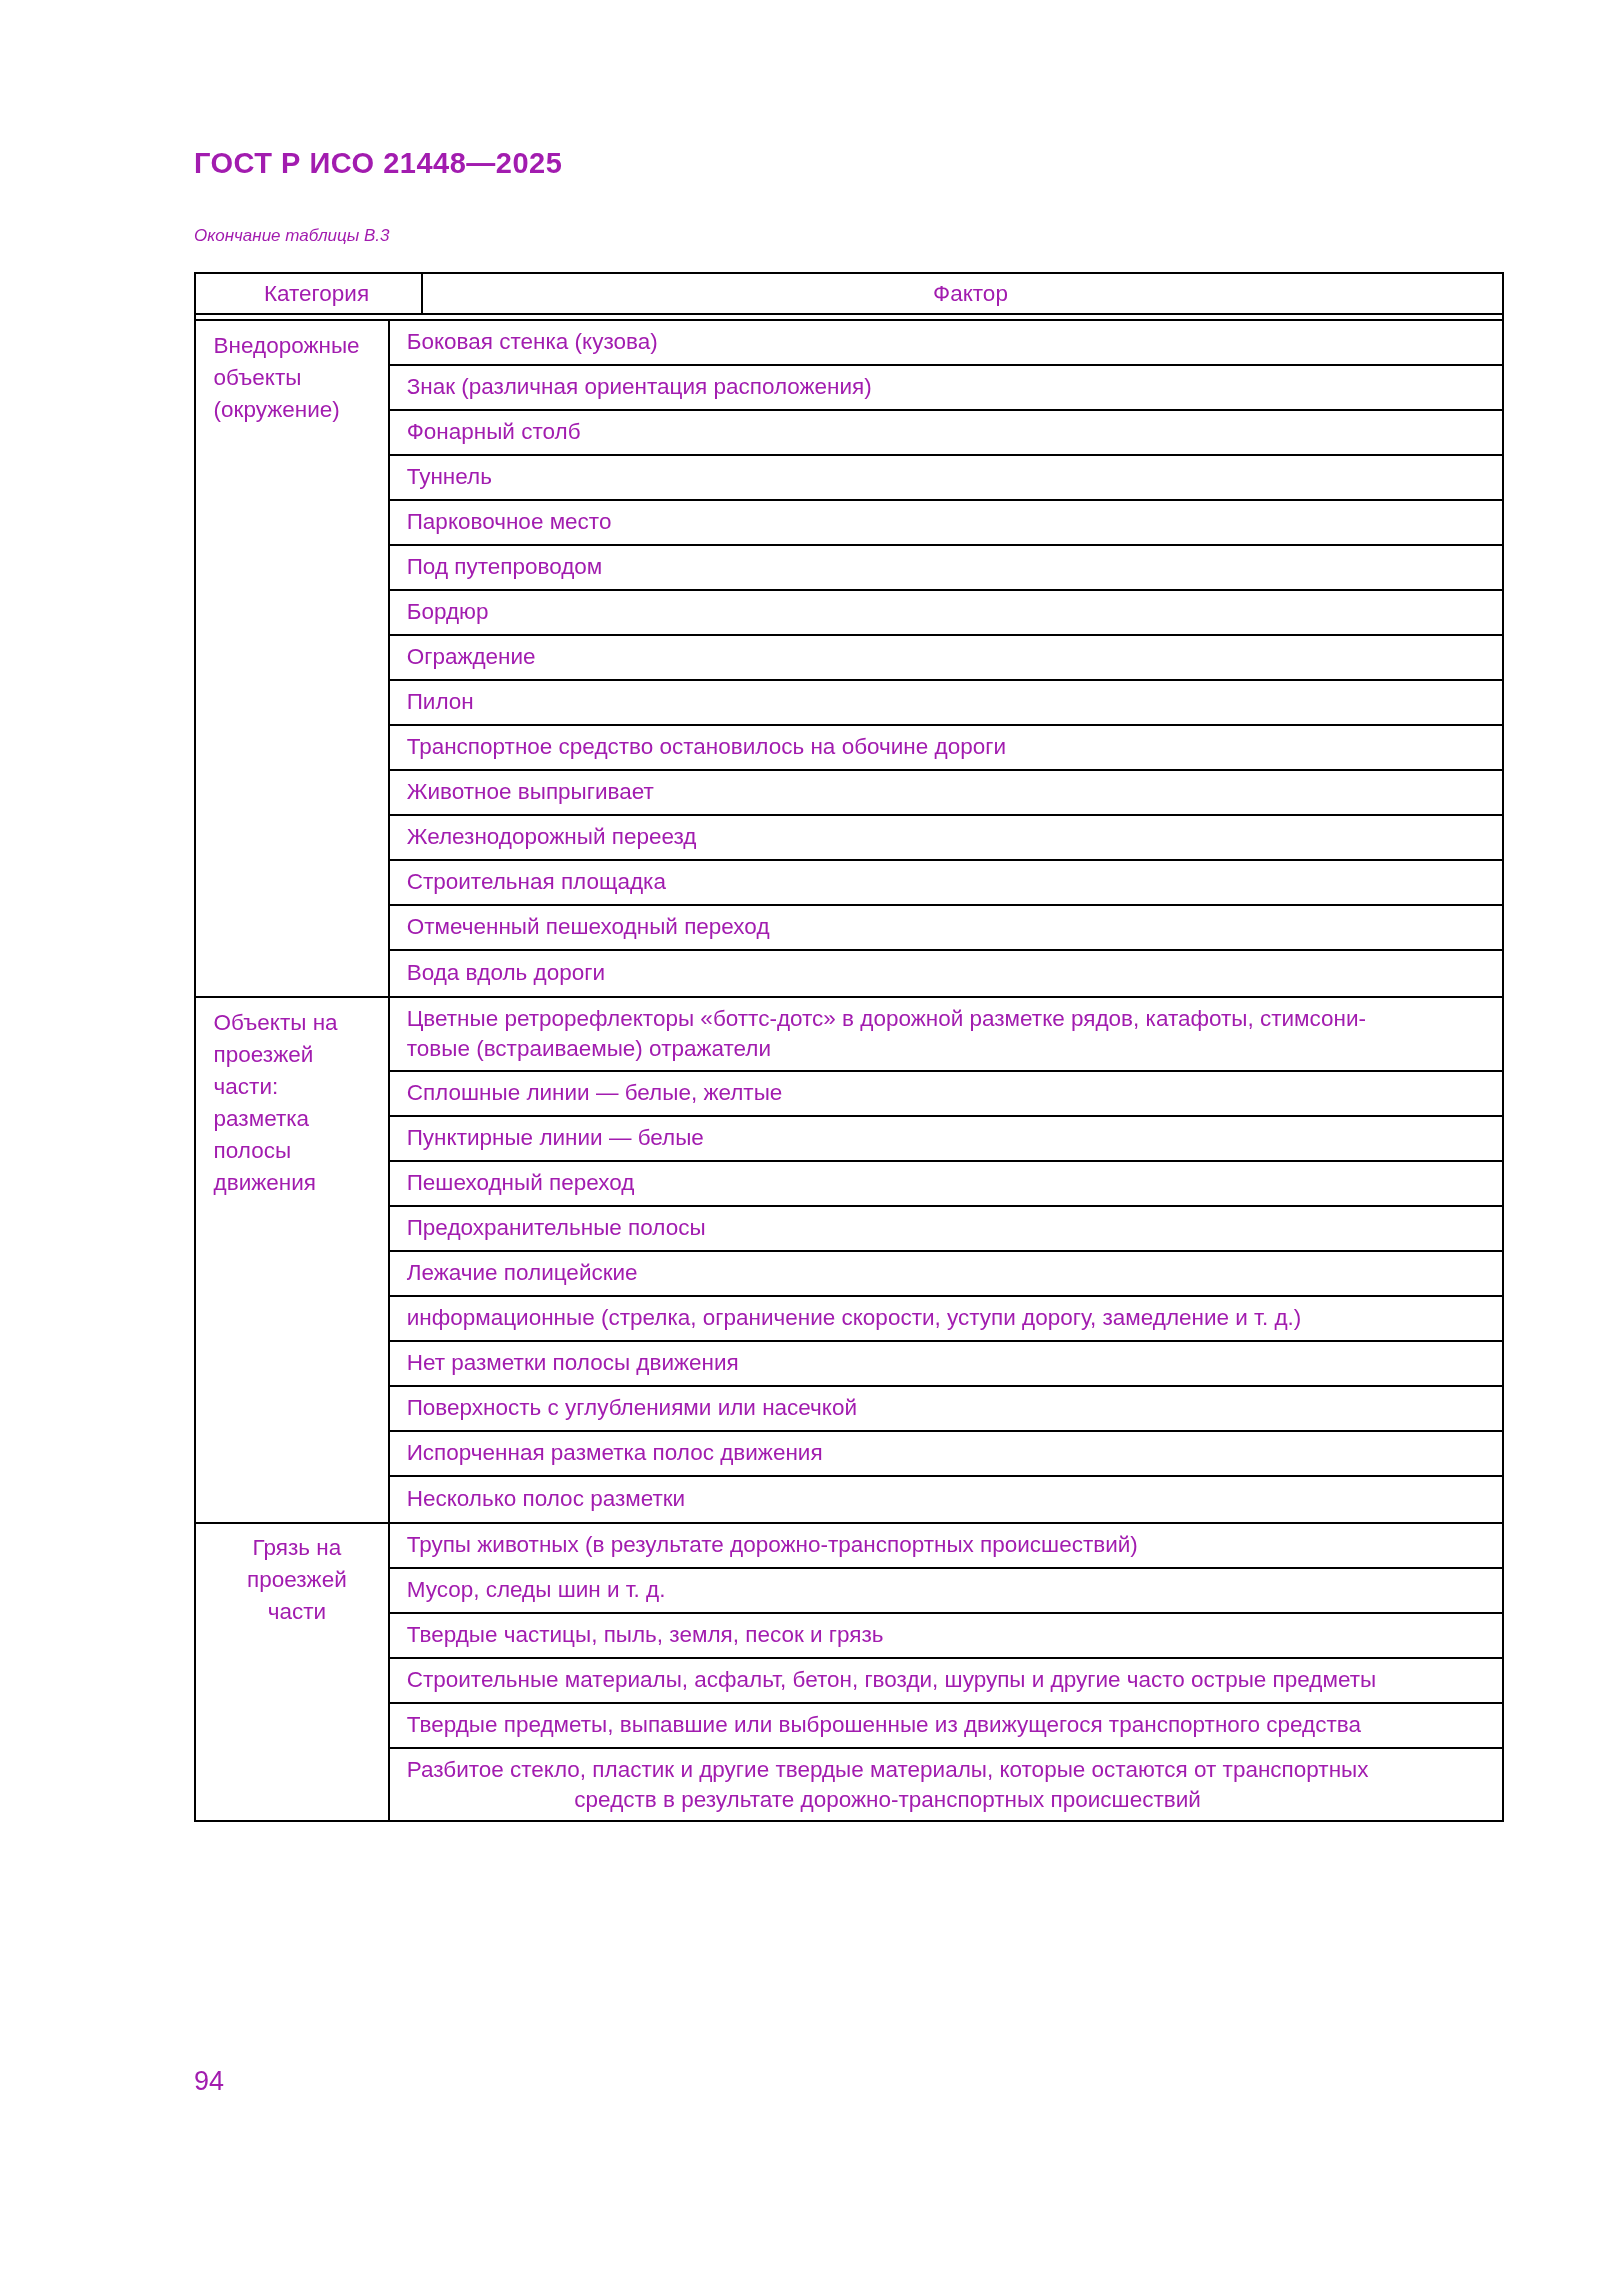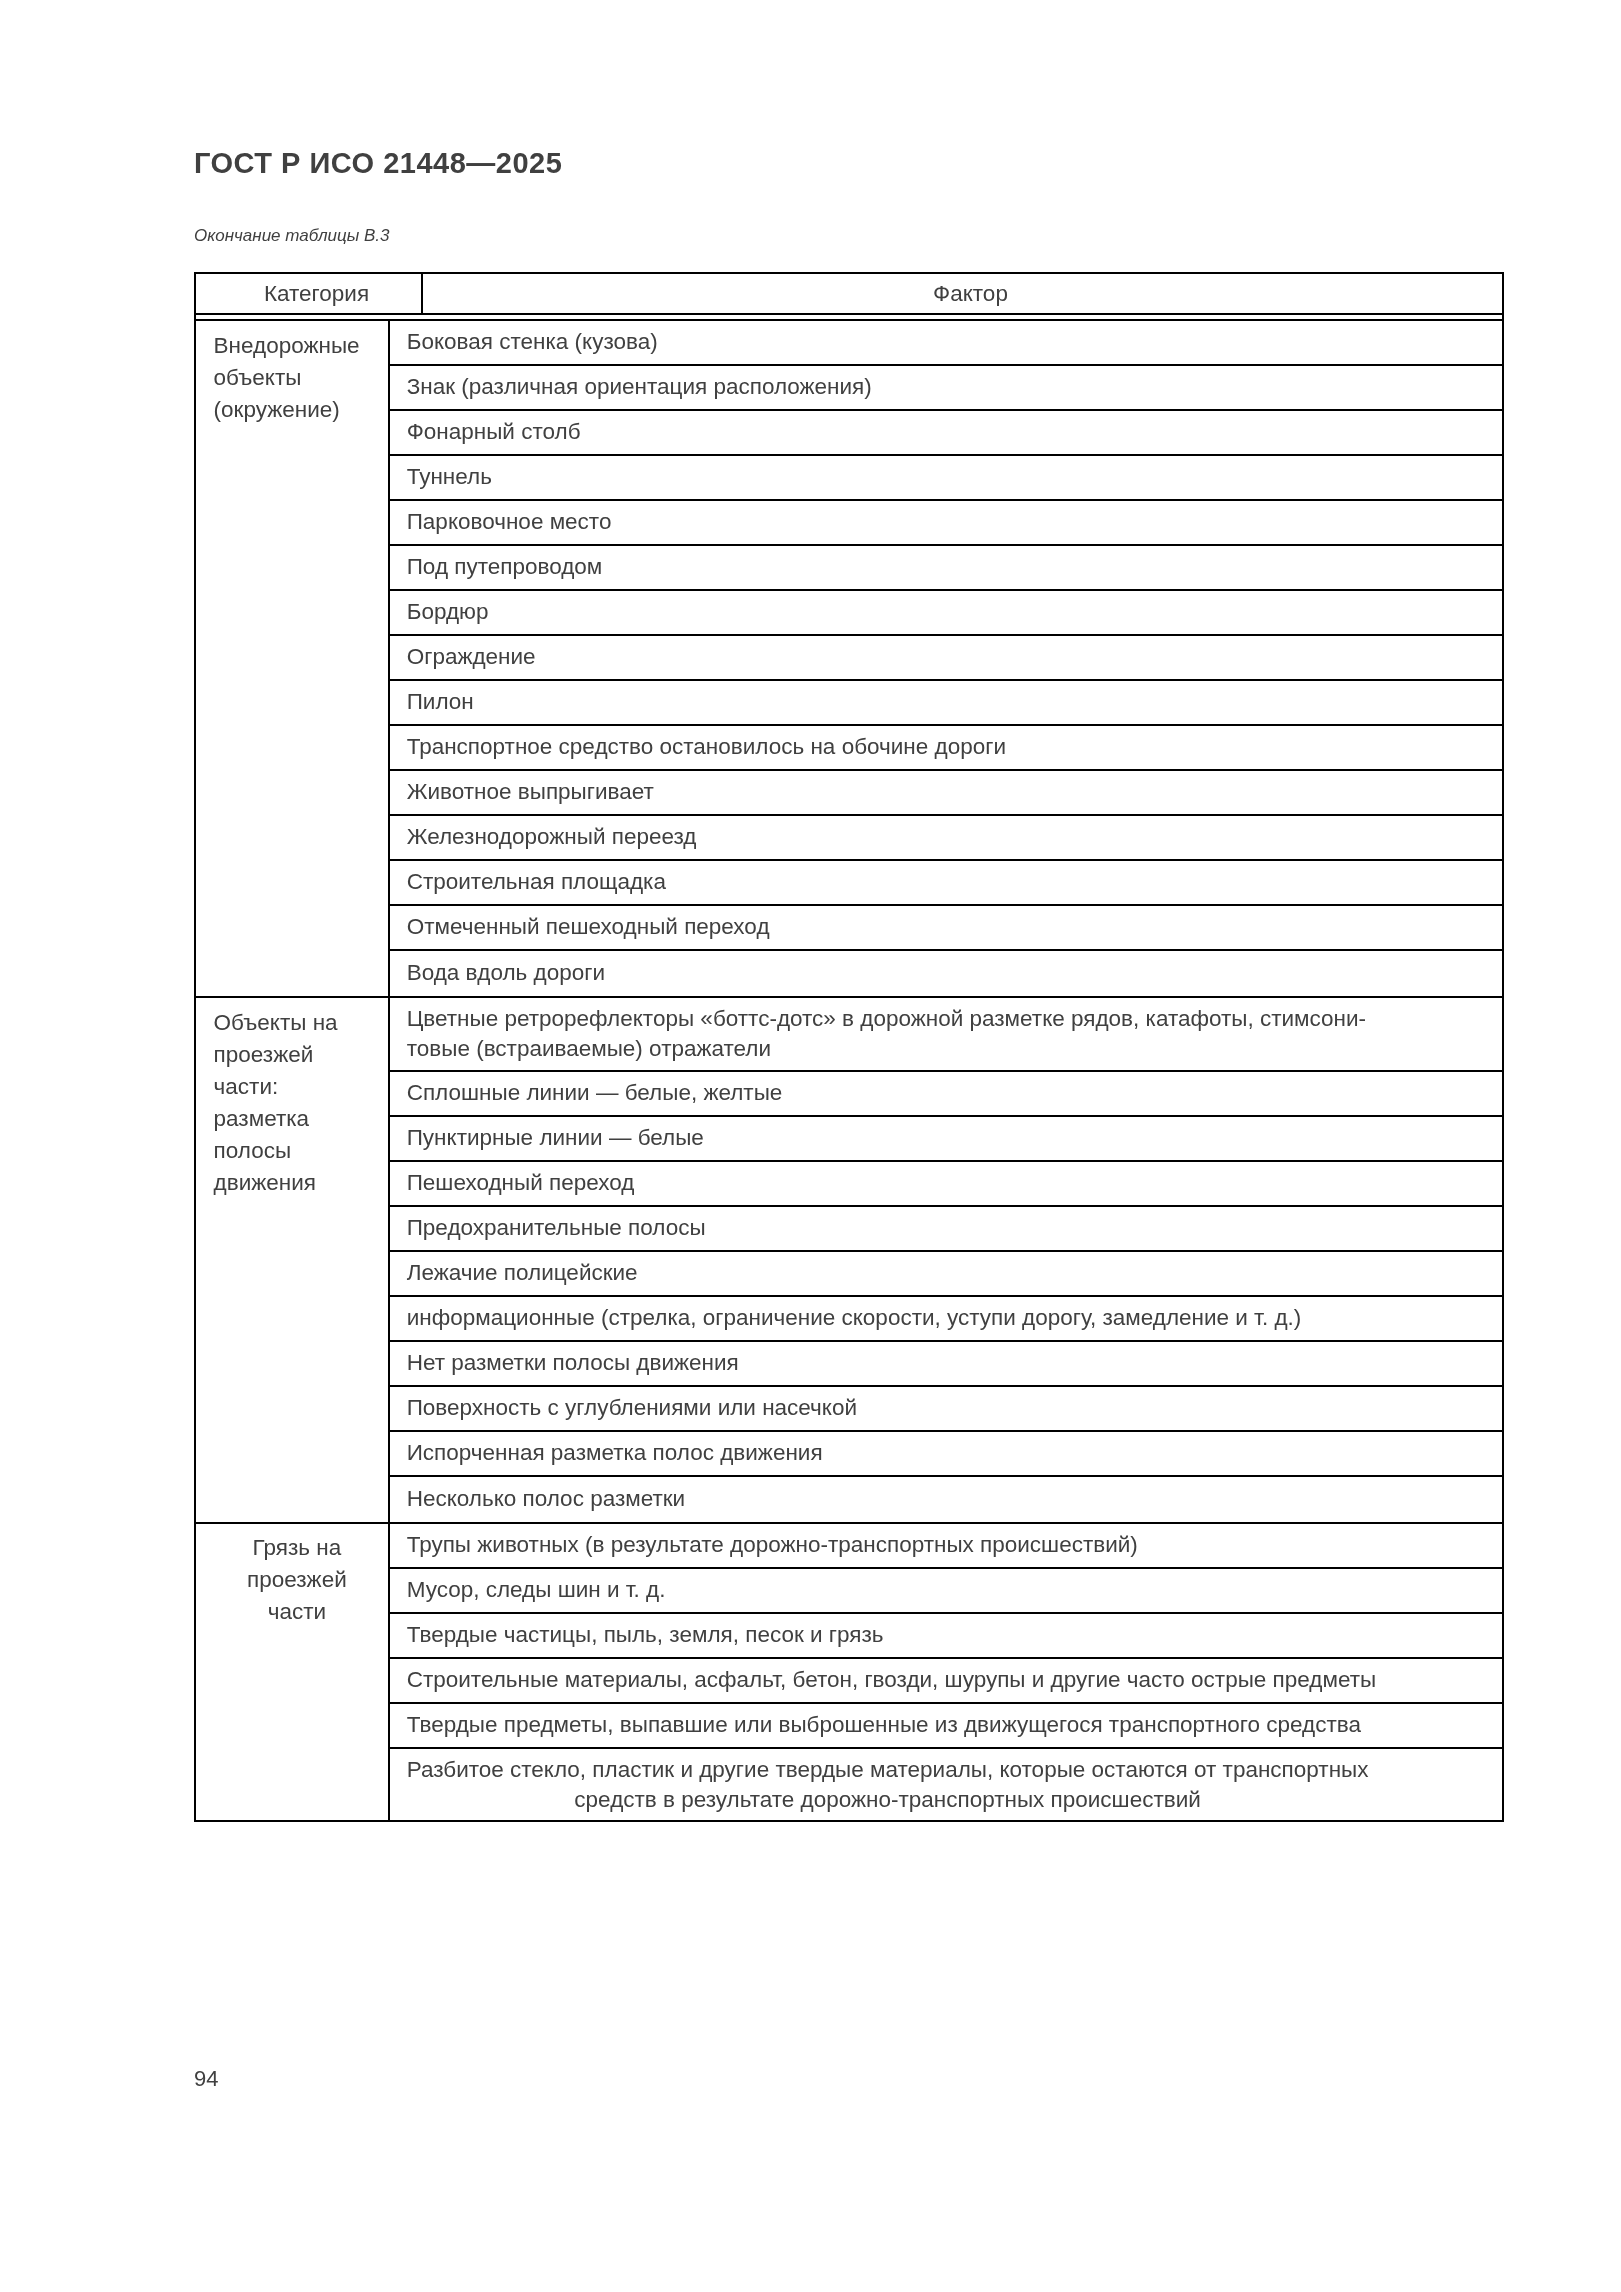--- a/index.html
+++ b/index.html
@@ -6,21 +6,21 @@
     margin: 0;
     padding: 0;
     background: #ffffff;
   }
   .page {
     position: relative;
     width: 1621px;
     height: 2293px;
     background: #ffffff;
     font-family: "Liberation Sans", "DejaVu Sans", sans-serif;
-    color: #404040;
+    color: #a21caf;
     overflow: hidden;
   }
   .doc-code {
     position: absolute;
     left: 194px;
     top: 147px;
     font-size: 29px;
     font-weight: bold;
     letter-spacing: 0.5px;
     white-space: nowrap;
@@ -87,21 +87,21 @@
     border-bottom: 2.9px solid #000;
     padding: 5.9px 9.8px 5.9px 16.7px;
     line-height: 30px;
     white-space: pre-line;
   }
   .factor-row:last-child { border-bottom: none; }
   .page-number {
     position: absolute;
     left: 194px;
     top: 2066px;
-    font-size: 22px;
+    font-size: 27px;
   }
 </style>
 </head>
 <body>
 
 <div class="page">
 
   <div class="doc-code">ГОСТ Р ИСО 21448—2025</div>
 
   <div class="table-caption">Окончание таблицы В.3</div>

